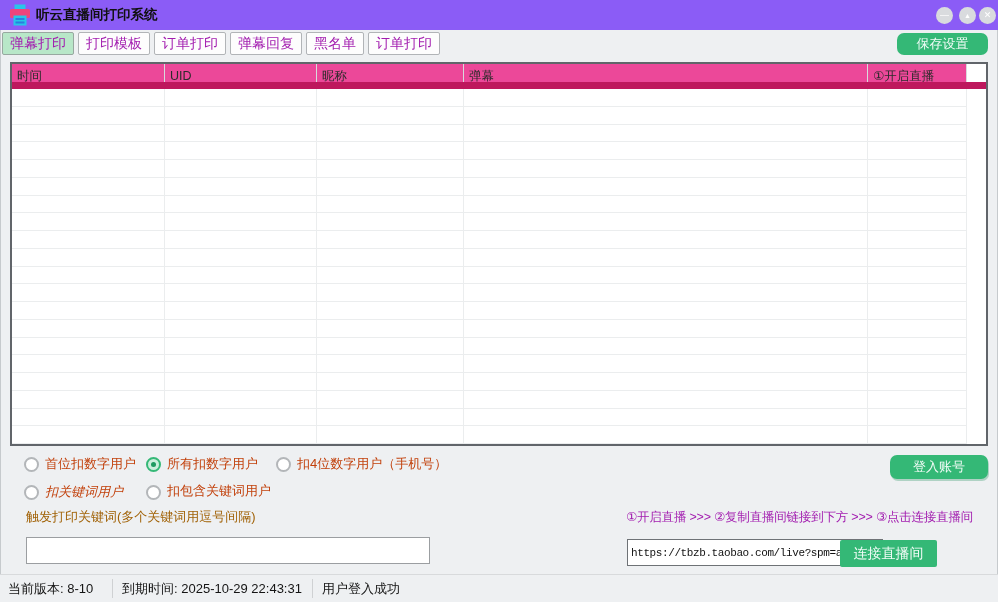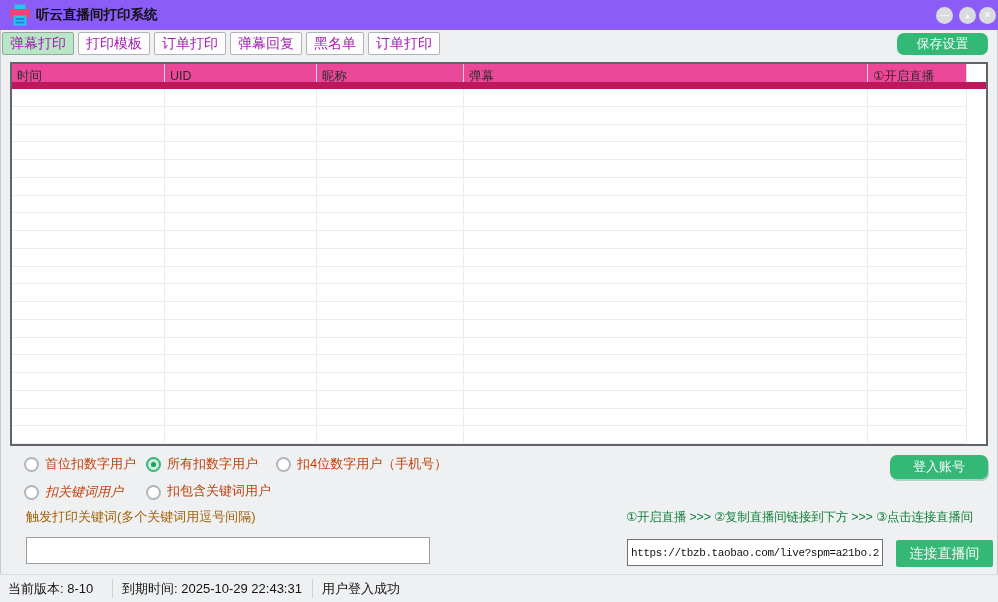--- a/index.html
+++ b/index.html
@@ -46,26 +46,26 @@
   .radio-item.selected .radio::after { content:""; position:absolute; left:3px; top:3px;
     width:5px; height:5px; border-radius:50%; background:#1f9a61; }
   .login-btn { position:absolute; left:890px; top:455px; width:98px; height:24px; font-size:13px;
                box-shadow:1px 2px 0 rgba(31,144,89,.30); }
   
   .kw-label { position:absolute; left:26px; top:508px; font-size:13px; color:#a16207; white-space:nowrap; }
   .kw-input { position:absolute; left:26px; top:537px; width:404px; height:27px;
               border:1px solid #9b9ea1; background:#ffffff; padding:0 5px; font-size:13px;
               font-family:"Liberation Sans","DejaVu Sans",sans-serif; }
   .steps { position:absolute; left:626px; top:509px; font-size:12.5px; letter-spacing:-0.2px;
-           color:#15803d; white-space:nowrap; }
+           color:#a21caf; white-space:nowrap; }
   .url-input { position:absolute; left:627px; top:539px; width:256px; height:27px;
                border:1px solid #6e7276; background:#ffffff; padding:0 3px;
                font-family:"Liberation Mono","DejaVu Sans Mono",monospace; font-size:11px;
                letter-spacing:-0.4px; color:#111111; }
-  .connect-btn { position:absolute; left:896px; top:540px; width:97px; height:27px; font-size:14px; border-radius:2px; }
+  .connect-btn { position:absolute; left:840px; top:540px; width:97px; height:27px; font-size:14px; border-radius:2px; }
   
   .statusbar { position:absolute; left:0; top:574px; width:998px; height:28px;
                background:#eef0f2; border-top:1px solid #d8dadc; font-size:13px; color:#141414; }
   .sb-item { position:absolute; top:0; height:27px; line-height:27px; white-space:nowrap; }
   .sb-version { left:8px; } .sb-expiry { left:122px; } .sb-login { left:322px; }
   .sb-sep { position:absolute; top:4px; width:1px; height:19px; background:#cfd1d3; }
   .sb-sep1 { left:112px; } .sb-sep2 { left:312px; }
 </style>
 </head>
 <body>

